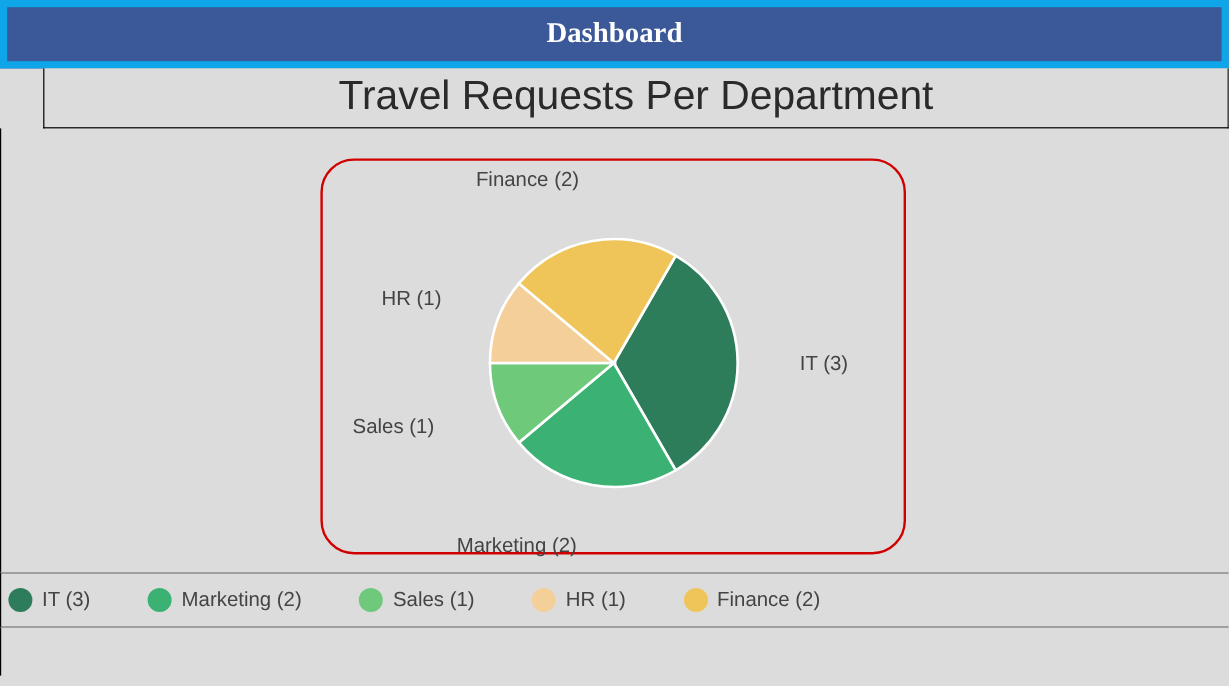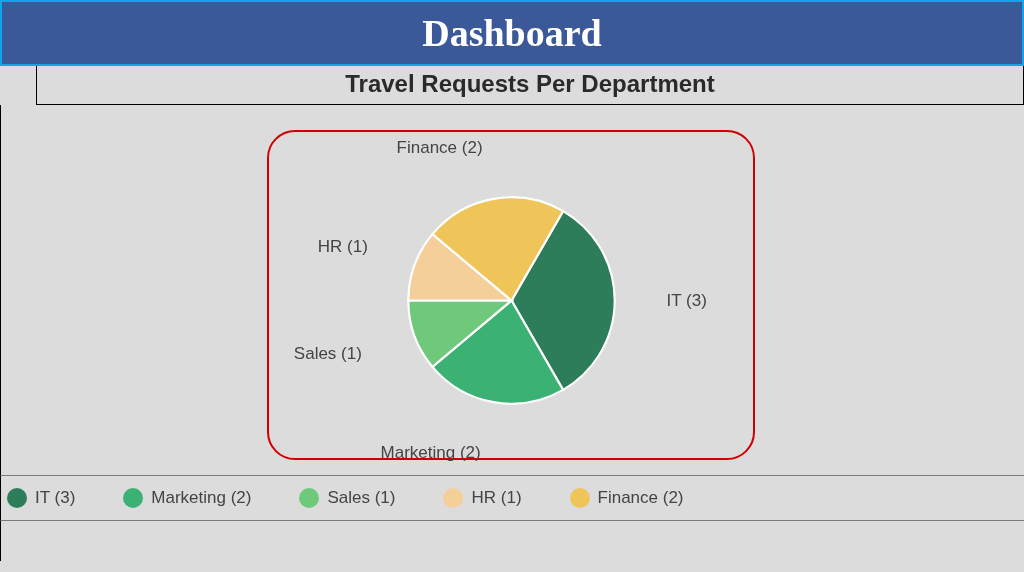--- a/index.html
+++ b/index.html
@@ -9,30 +9,30 @@
       width: 1024px;
       height: 572px;
       overflow: hidden;
     }
     .header-bar {
       background: #3b5998;
       color: #fff;
       text-align: center;
       font-family: Georgia, "Times New Roman", serif;
       font-weight: bold;
-      font-size: 38px;
+      font-size: 24px;
       padding: 9px 0;
-      border: 2px solid #0ea5e9;
+      border: 6px solid #0ea5e9;
     }
     .section-title {
       background: #dcdcdc;
       color: #2a2a2a;
       text-align: center;
-      font-size: 24px;
-      font-weight: 700;
+      font-size: 34px;
+      font-weight: 400;
       padding: 4px 0 6px;
       border: 1px solid #000;
       border-top: none;
       margin-left: 36px;
     }
     .chart-zone {
       position: relative;
       height: 370px;
       border-left: 1px solid #000;
     }

